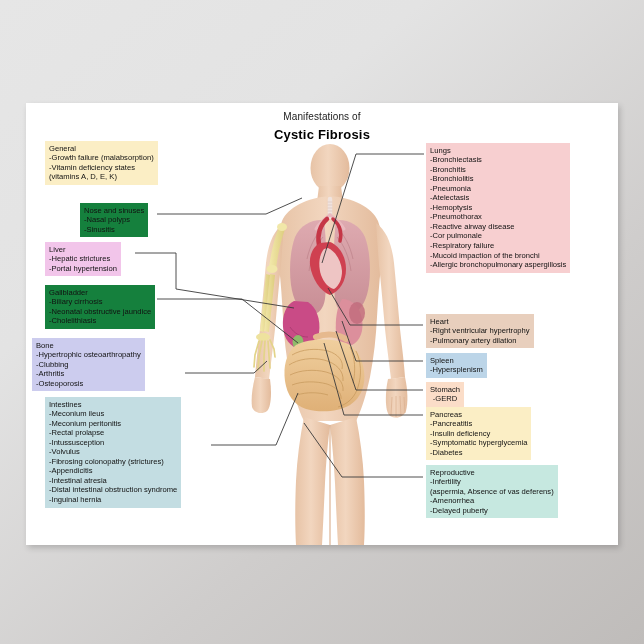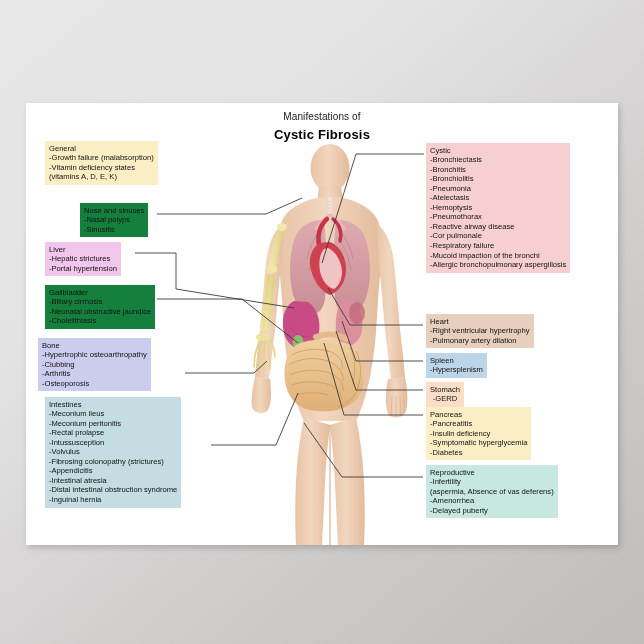--- a/index.html
+++ b/index.html
@@ -297,21 +297,21 @@
       <span class="it">-Portal hypertension</span>
     </div>
 
     <div class="lbl" style="left:19px; top:182px; background:#15803d;">
       <span class="hd">Gallbladder</span>
       <span class="it">-Biliary cirrhosis</span>
       <span class="it">-Neonatal obstructive jaundice</span>
       <span class="it">-Cholelithiasis</span>
     </div>
 
-    <div class="lbl" style="left:12px; top:235px; background:#ccccee;">
+    <div class="lbl" style="left:6px; top:235px; background:#ccccee;">
       <span class="hd">Bone</span>
       <span class="it">-Hypertrophic osteoarthropathy</span>
       <span class="it">   -Clubbing</span>
       <span class="it">-Arthritis</span>
       <span class="it">-Osteoporosis</span>
     </div>
 
     <div class="lbl" style="left:19px; top:294px; background:#c3dde2;">
       <span class="hd">Intestines</span>
       <span class="it">-Meconium ileus</span>
@@ -320,21 +320,21 @@
       <span class="it">-Intussusception</span>
       <span class="it">-Volvulus</span>
       <span class="it">-Fibrosing colonopathy (strictures)</span>
       <span class="it">-Appendicitis</span>
       <span class="it">-Intestinal atresia</span>
       <span class="it">-Distal intestinal obstruction syndrome</span>
       <span class="it">-Inguinal hernia</span>
     </div>
 
     <div class="lbl" style="left:400px; top:40px; background:#f7cfd0;">
-      <span class="hd">Cystic</span>
+      <span class="hd">Lungs</span>
       <span class="it">-Bronchiectasis</span>
       <span class="it">-Bronchitis</span>
       <span class="it">-Bronchiolitis</span>
       <span class="it">-Pneumonia</span>
       <span class="it">-Atelectasis</span>
       <span class="it">-Hemoptysis</span>
       <span class="it">-Pneumothorax</span>
       <span class="it">-Reactive airway disease</span>
       <span class="it">-Cor pulmonale</span>
       <span class="it">-Respiratory failure</span>

